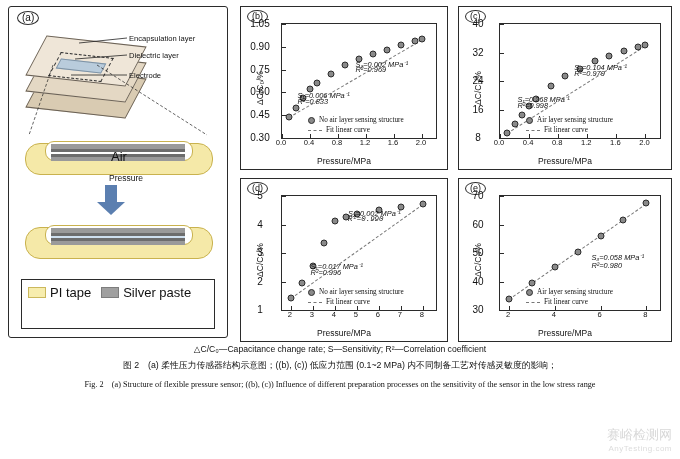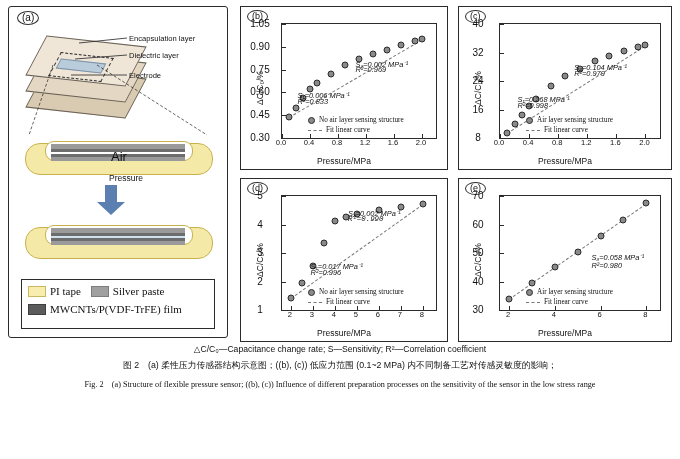--- a/index.html
+++ b/index.html
@@ -39,21 +39,21 @@
   .mw-bot{top:19px;}
   .airlabel{position:absolute;left:86px;top:14px;font-size:13px;font-family:"Liberation Sans",sans-serif;}
   .bluefill{position:absolute;left:26px;top:15px;width:134px;height:7px;background:#cfe0ef;}
 
   .pressure-arrow{position:absolute;left:88px;top:178px;width:28px;height:30px;}
   .pa-stem{position:absolute;left:8px;top:0;width:12px;height:18px;background:#5b7fb0;}
   .pa-head{position:absolute;left:0;top:17px;width:0;height:0;border-left:14px solid transparent;border-right:14px solid transparent;border-top:13px solid #5b7fb0;}
   .pressure-text{position:absolute;left:84px;top:166px;font-size:8.5px;font-family:"Liberation Sans",sans-serif;margin-left:16px;}
 
   .legend-a{position:absolute;left:12px;top:272px;width:194px;height:50px;border:1px solid #2b2b2b;padding:5px 6px;box-sizing:border-box;}
-  .lg-row{display:flex;align-items:center;margin-bottom:6px;font-size:11px;font-family:Liberation Serif, serif;}
+  .lg-row{display:flex;align-items:center;margin-bottom:6px;font-size:13px;font-family:Liberation Sans, sans-serif;}
   .sw{width:16px;height:9px;border:1px solid #777;margin-right:4px;flex:0 0 auto;}
   .sw-pi{background:#f7edae;border-color:#cbb85c;}
   .sw-ag{background:#a0a0a0;border-color:#7d7d7d;}
   .sw-mw{background:#5b5b5b;border-color:#3f3f3f;}
   .lg-txt{margin-right:10px;}
 
   
   .plot{position:absolute;border:1px solid #2b2b2b;background:#fff;box-sizing:border-box;}
   .p-b{left:240px;top:6px;width:208px;height:164px;}
   .p-c{left:458px;top:6px;width:214px;height:164px;}
@@ -140,24 +140,20 @@
       <div class="mw mw-top"></div>
       <div class="mw mw-bot"></div>
     </div>
 
     <div class="legend-a">
       <div class="lg-row">
         <span class="sw sw-pi"></span>
         <span class="lg-txt">PI tape</span>
         <span class="sw sw-ag"></span>
         <span class="lg-txt">Silver paste</span>
-      </div>
-      <div class="lg-row">
-        <span class="sw sw-mw"></span>
-        <span class="lg-txt">MWCNTs/P(VDF-TrFE) film</span>
       </div>
     </div>
   </div>
 
   <div class="plot p-b">
     <div class="plabel"><span>(b)</span></div>
     <div class="ylab">ΔC/C₀/%</div>
     <div class="xlab">Pressure/MPa</div>
     <div class="axis-area" id="ax-b">
         <div class="tmx" style="left: 0px;"></div>
@@ -367,14 +363,18 @@
       <div class="ticky" style="left: 2px; top: 44.5px;">60</div>
       <div class="ticky" style="left: 2px; top: 16px;">70</div>
     </div>
 
   <div class="capwrap">
     <div class="cap-note">△C/C₀—Capacitance change rate; S—Sensitivity; R²—Correlation coefficient</div>
     <div class="cap-cn">图 2　(a) 柔性压力传感器结构示意图；((b), (c)) 低应力范围 (0.1~2 MPa) 内不同制备工艺对传感灵敏度的影响；</div>
     <div class="cap-en">Fig. 2　(a) Structure of flexible pressure sensor; ((b), (c)) Influence of different preparation processes on the sensitivity of the sensor in the low stress range</div>
   </div>
 
+  <div class="wm">
+    <div class="w1">赛峪检测网</div>
+    <div class="w2">AnyTesting.com</div>
+  </div>
 
 </div>
 
 </body></html>

